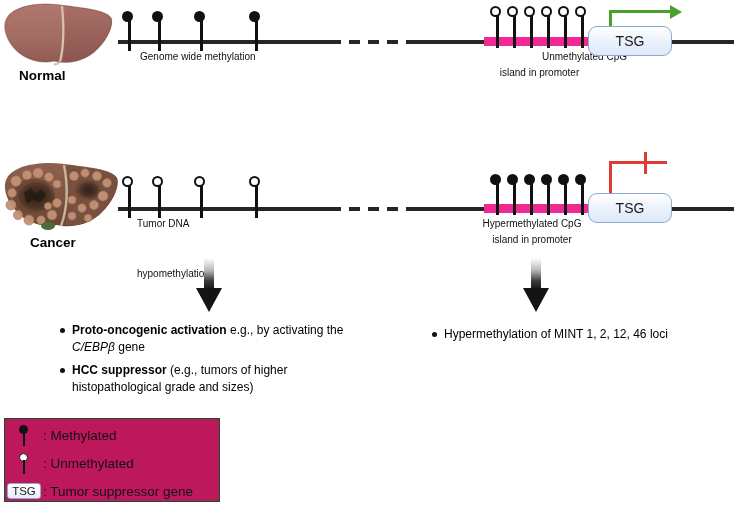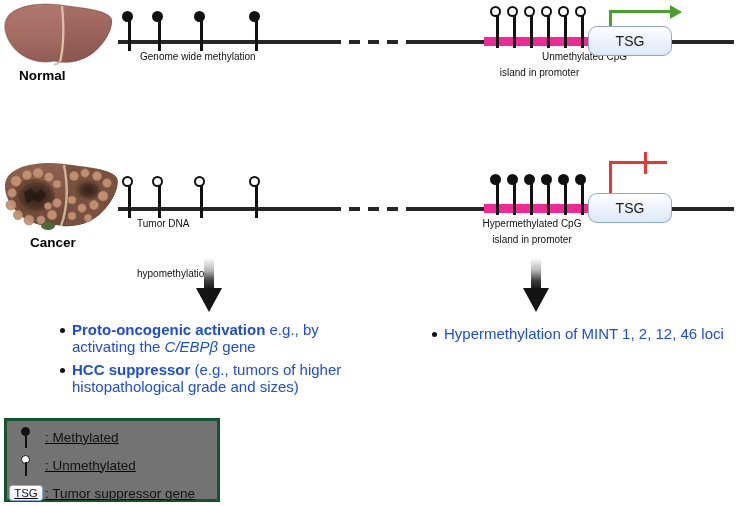--- a/index.html
+++ b/index.html
@@ -44,29 +44,29 @@
 
   
   .bigarrow{position:absolute;width:26px;height:54px;}
   .bigarrow .shaft{position:absolute;left:8px;top:0;width:10px;height:32px;
      background:linear-gradient(180deg,#ffffff 0%,#b9b9b9 38%,#3a3a3a 72%,#141414 100%);}
   .bigarrow .tip{position:absolute;left:0;top:30px;width:0;height:0;
      border-left:13px solid transparent;border-right:13px solid transparent;
      border-top:24px solid #141414;}
 
   
-  .bullets{position:absolute;font-size:15px;line-height:16.5px;color:#1d4ed8;}
+  .bullets{position:absolute;font-size:12px;line-height:16.5px;color:#000000;}
   .bullet-row{display:flex;align-items:flex-start;margin-bottom:7px;}
   .dot{flex:0 0 auto;width:5px;height:5px;border-radius:50%;background:#111;
      margin:6px 7px 0 0;}
   .btext b{font-weight:bold;}
   .btext i{font-style:italic;}
 
   
-  .legend{position:absolute;box-sizing:border-box;border:3px solid #14532d;background:#737373;text-decoration:underline;}
+  .legend{position:absolute;box-sizing:border-box;border:1px solid #14532d;background:#be185d;}
   .legend-row{display:flex;align-items:center;height:28px;}
   .legend-icon{width:38px;display:flex;justify-content:center;align-items:center;}
   .legend-txt{font-size:13.5px;color:#111;}
   .mini-lolli{position:relative;width:12px;height:22px;}
   .mini-lolli .ms{position:absolute;left:5px;top:8px;width:2px;height:14px;background:#111;}
   .mini-lolli .mh{position:absolute;left:1px;top:1px;width:9px;height:9px;border-radius:50%;box-sizing:border-box;}
   .mini-lolli.filled .mh{background:#111;border:1.6px solid #111;}
   .mini-lolli.open .mh{background:#fff;border:1.8px solid #111;}
   .mini-tsg{box-sizing:border-box;border:1px solid #8ea9d0;border-radius:3px;
      background:linear-gradient(180deg,#ffffff,#e6eefb);font-size:11.5px;

